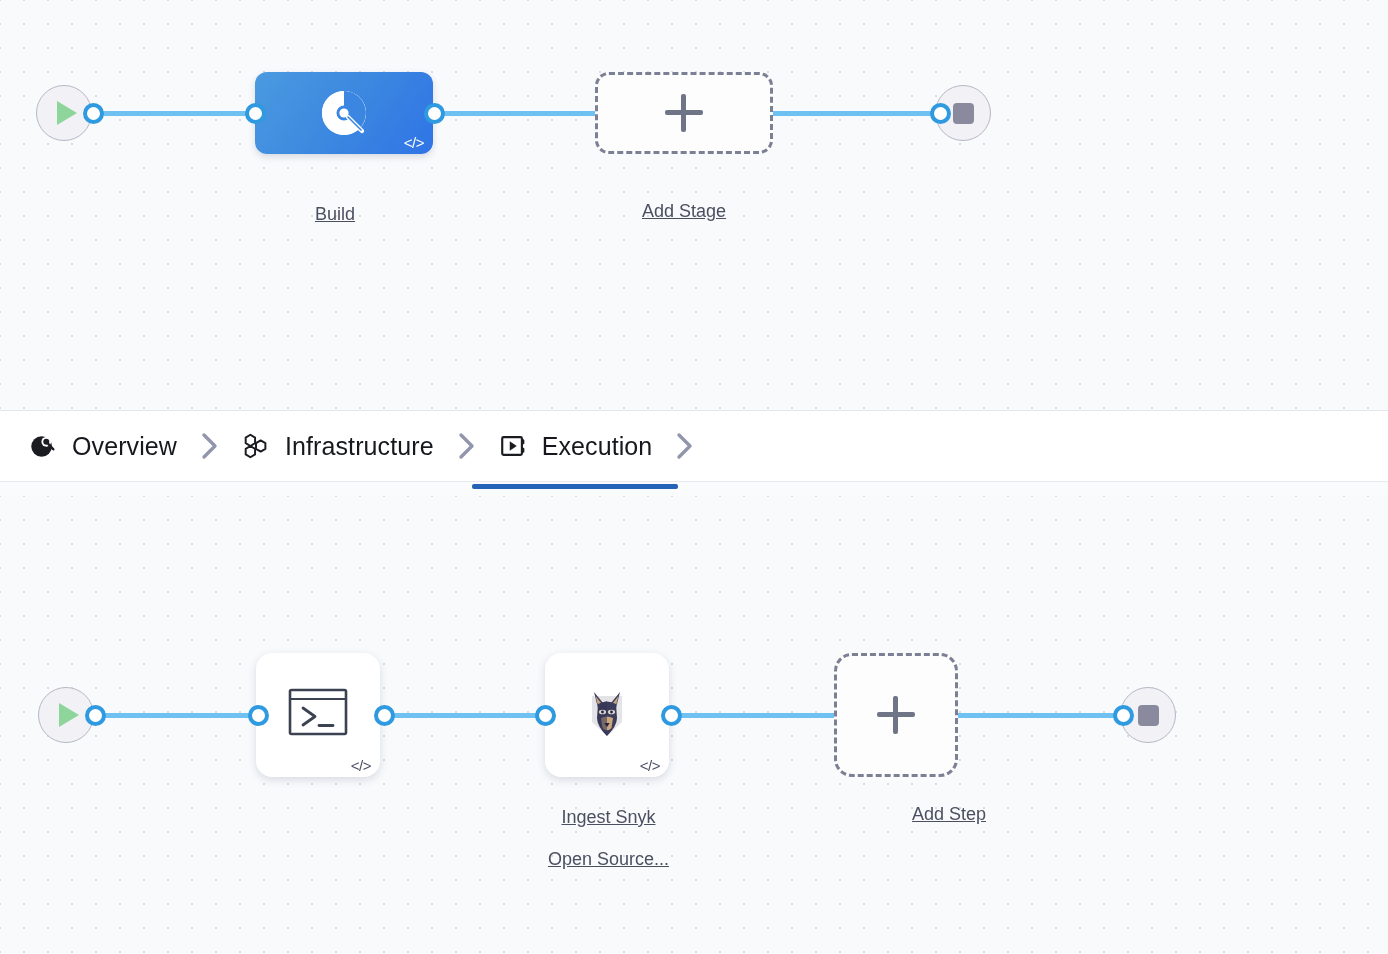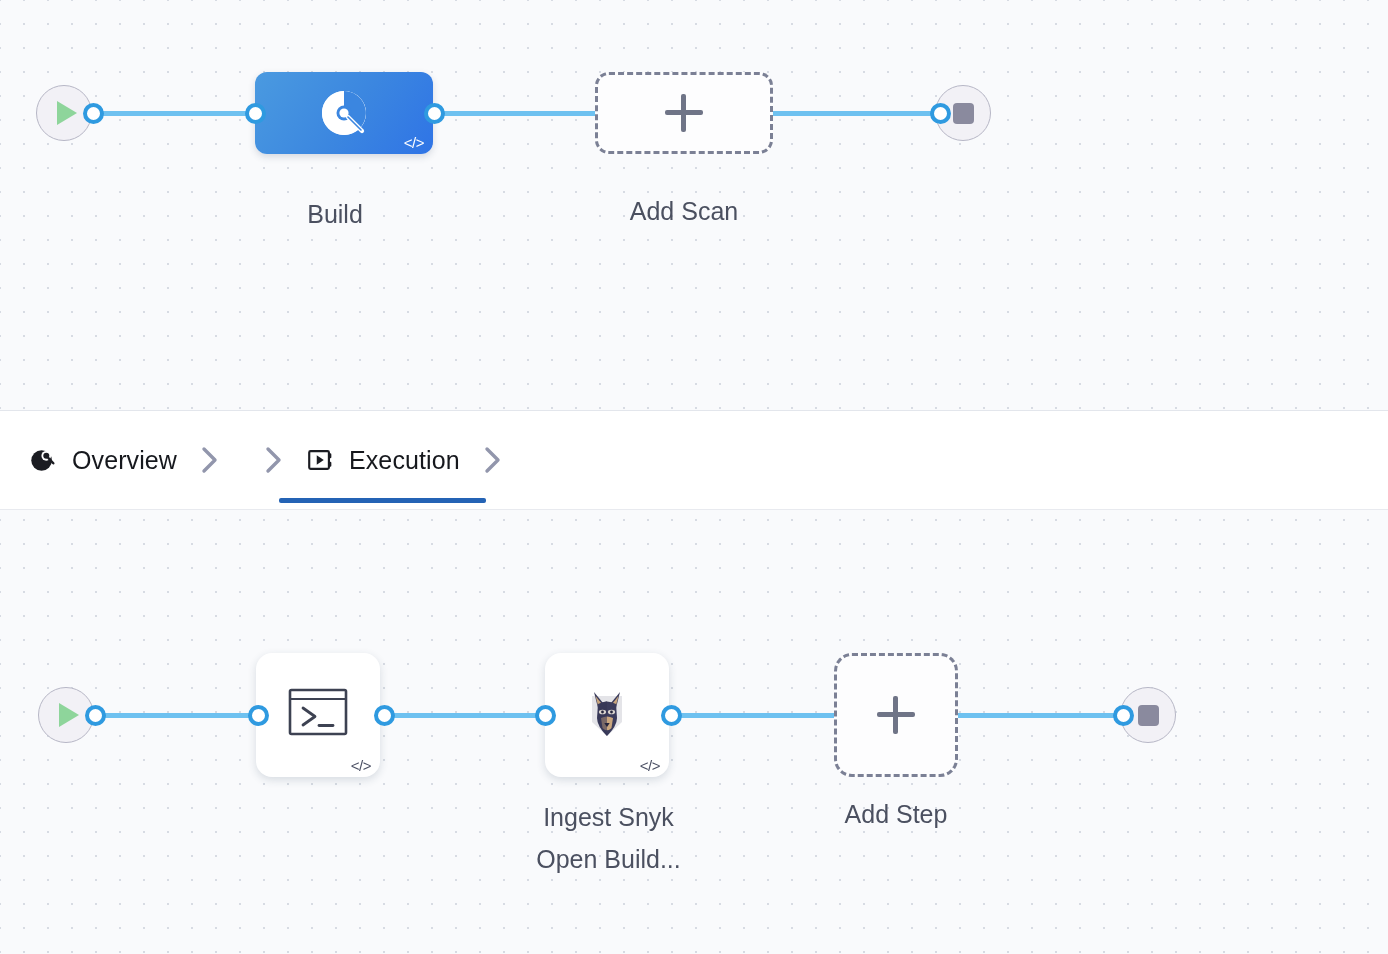--- a/index.html
+++ b/index.html
@@ -29,21 +29,21 @@
     background-size: 24px 24px;
     background-position: 12px 12px;
   }
   .grid-top    { top: 0;   height: 410px; }
   .grid-bottom { top: 496px; height: 458px; }
 
   
   .tabstrip {
     position: absolute;
     left: 0; top: 410px;
-    width: 1388px; height: 100px;
+    width: 1388px; height: 72px;
     background: #ffffff;
     border-top: 1px solid #e3e6ec;
     border-bottom: 1px solid #e8eaef;
     display: flex;
     align-items: center;
     padding-left: 28px;
     z-index: 5;
   }
   .tab {
     display: flex;
@@ -175,25 +175,26 @@
     line-height: 1;
     letter-spacing: -.5px;
   }
   .code-badge.light { color: #ffffff; }
   .code-badge.dark  { color: #4a4f63; }
 
   
   .node-label {
     position: absolute;
     text-align: center;
-    font-size: 25px;
+    font-size: 18px;
     color: #4b5060;
     line-height: 42px;
     white-space: pre-line;
     pointer-events: none;
+    text-decoration: underline;
   }
 
   .icon-svg { display: block; }
 </style>
 </head>
 <body>
 
 <div class="canvas">
 
   <div class="grid-region grid-top">
@@ -219,21 +220,21 @@
       </svg>
       <span class="code-badge light">&lt;/&gt;</span>
     </div>
     <div class="dot" style="left:245px; top:103px;"></div>
     <div class="dot" style="left:424px; top:103px;"></div>
     <div class="node-label" style="left:245px; top:193px; width:180px;">Build</div>
 
     <div class="add-node add-stage-box" style="left:595px; top:72px;">
       <div class="plus"></div>
     </div>
-    <div class="node-label" style="left:594px; top:190px; width:180px;">Add Scan</div>
+    <div class="node-label" style="left:594px; top:190px; width:180px;">Add Stage</div>
 
     <div class="endcap" style="left:935px; top:85px;">
       <div class="stop-sq"></div>
     </div>
     <div class="dot" style="left:930px; top:103px;"></div>
   </div>
 
   <div class="tabstrip">
 
     <div class="tab">
@@ -245,20 +246,30 @@
       </svg>
       <span class="tab-label">Overview</span>
     </div>
 
     <div class="chevron">
       <svg viewBox="0 0 24 30">
         <path d="M7 4 L18 15 L7 26" fill="none" stroke="#9296ac" stroke-width="3.4" stroke-linecap="round" stroke-linejoin="round"></path>
       </svg>
     </div>
 
+    <div class="tab">
+      <svg class="tab-icon" viewBox="0 0 32 32">
+        <g fill="none" stroke="#1b1c22" stroke-width="2.1" stroke-linejoin="round">
+          <polygon points="10,4 15,7 15,13 10,16 5,13 5,7"></polygon>
+          <polygon points="10,16 15,19 15,25 10,28 5,25 5,19"></polygon>
+          <polygon points="21,10 26,13 26,19 21,22 16,19 16,13"></polygon>
+        </g>
+      </svg>
+      <span class="tab-label">Infrastructure</span>
+    </div>
 
     <div class="chevron">
       <svg viewBox="0 0 24 30">
         <path d="M7 4 L18 15 L7 26" fill="none" stroke="#9296ac" stroke-width="3.4" stroke-linecap="round" stroke-linejoin="round"></path>
       </svg>
     </div>
 
     <div class="tab active">
       <svg class="tab-icon" viewBox="0 0 32 32">
         <rect x="4.5" y="6.5" width="21" height="19" rx="1.5" fill="none" stroke="#1b1c22" stroke-width="2.3"></rect>
@@ -323,26 +334,26 @@
 
         <path d="M30.3 41 L35.7 41 L33 45 Z" fill="#23243c"></path>
 
         <path d="M29.5 47 Q33 50 36.5 47 L33 51 Z" fill="#3b3c5c"></path>
       </svg>
       <span class="code-badge dark">&lt;/&gt;</span>
     </div>
     <div class="dot" style="left:535px; top:209px;"></div>
     <div class="dot" style="left:661px; top:209px;"></div>
     <div class="node-label" style="left:516px; top:300px; width:185px;">Ingest Snyk
-Open Build...</div>
+Open Source...</div>
 
     <div class="add-node add-step-box" style="left:834px; top:157px;">
       <div class="plus"></div>
     </div>
-    <div class="node-label" style="left:806px; top:297px; width:180px;">Add Step</div>
+    <div class="node-label" style="left:806px; top:297px; width:180px;text-align:right;">Add Step</div>
 
     <div class="endcap" style="left:1120px; top:191px;">
       <div class="stop-sq"></div>
     </div>
     <div class="dot" style="left:1113px; top:209px;"></div>
   </div>
 
 </div>
 
 </body></html>

